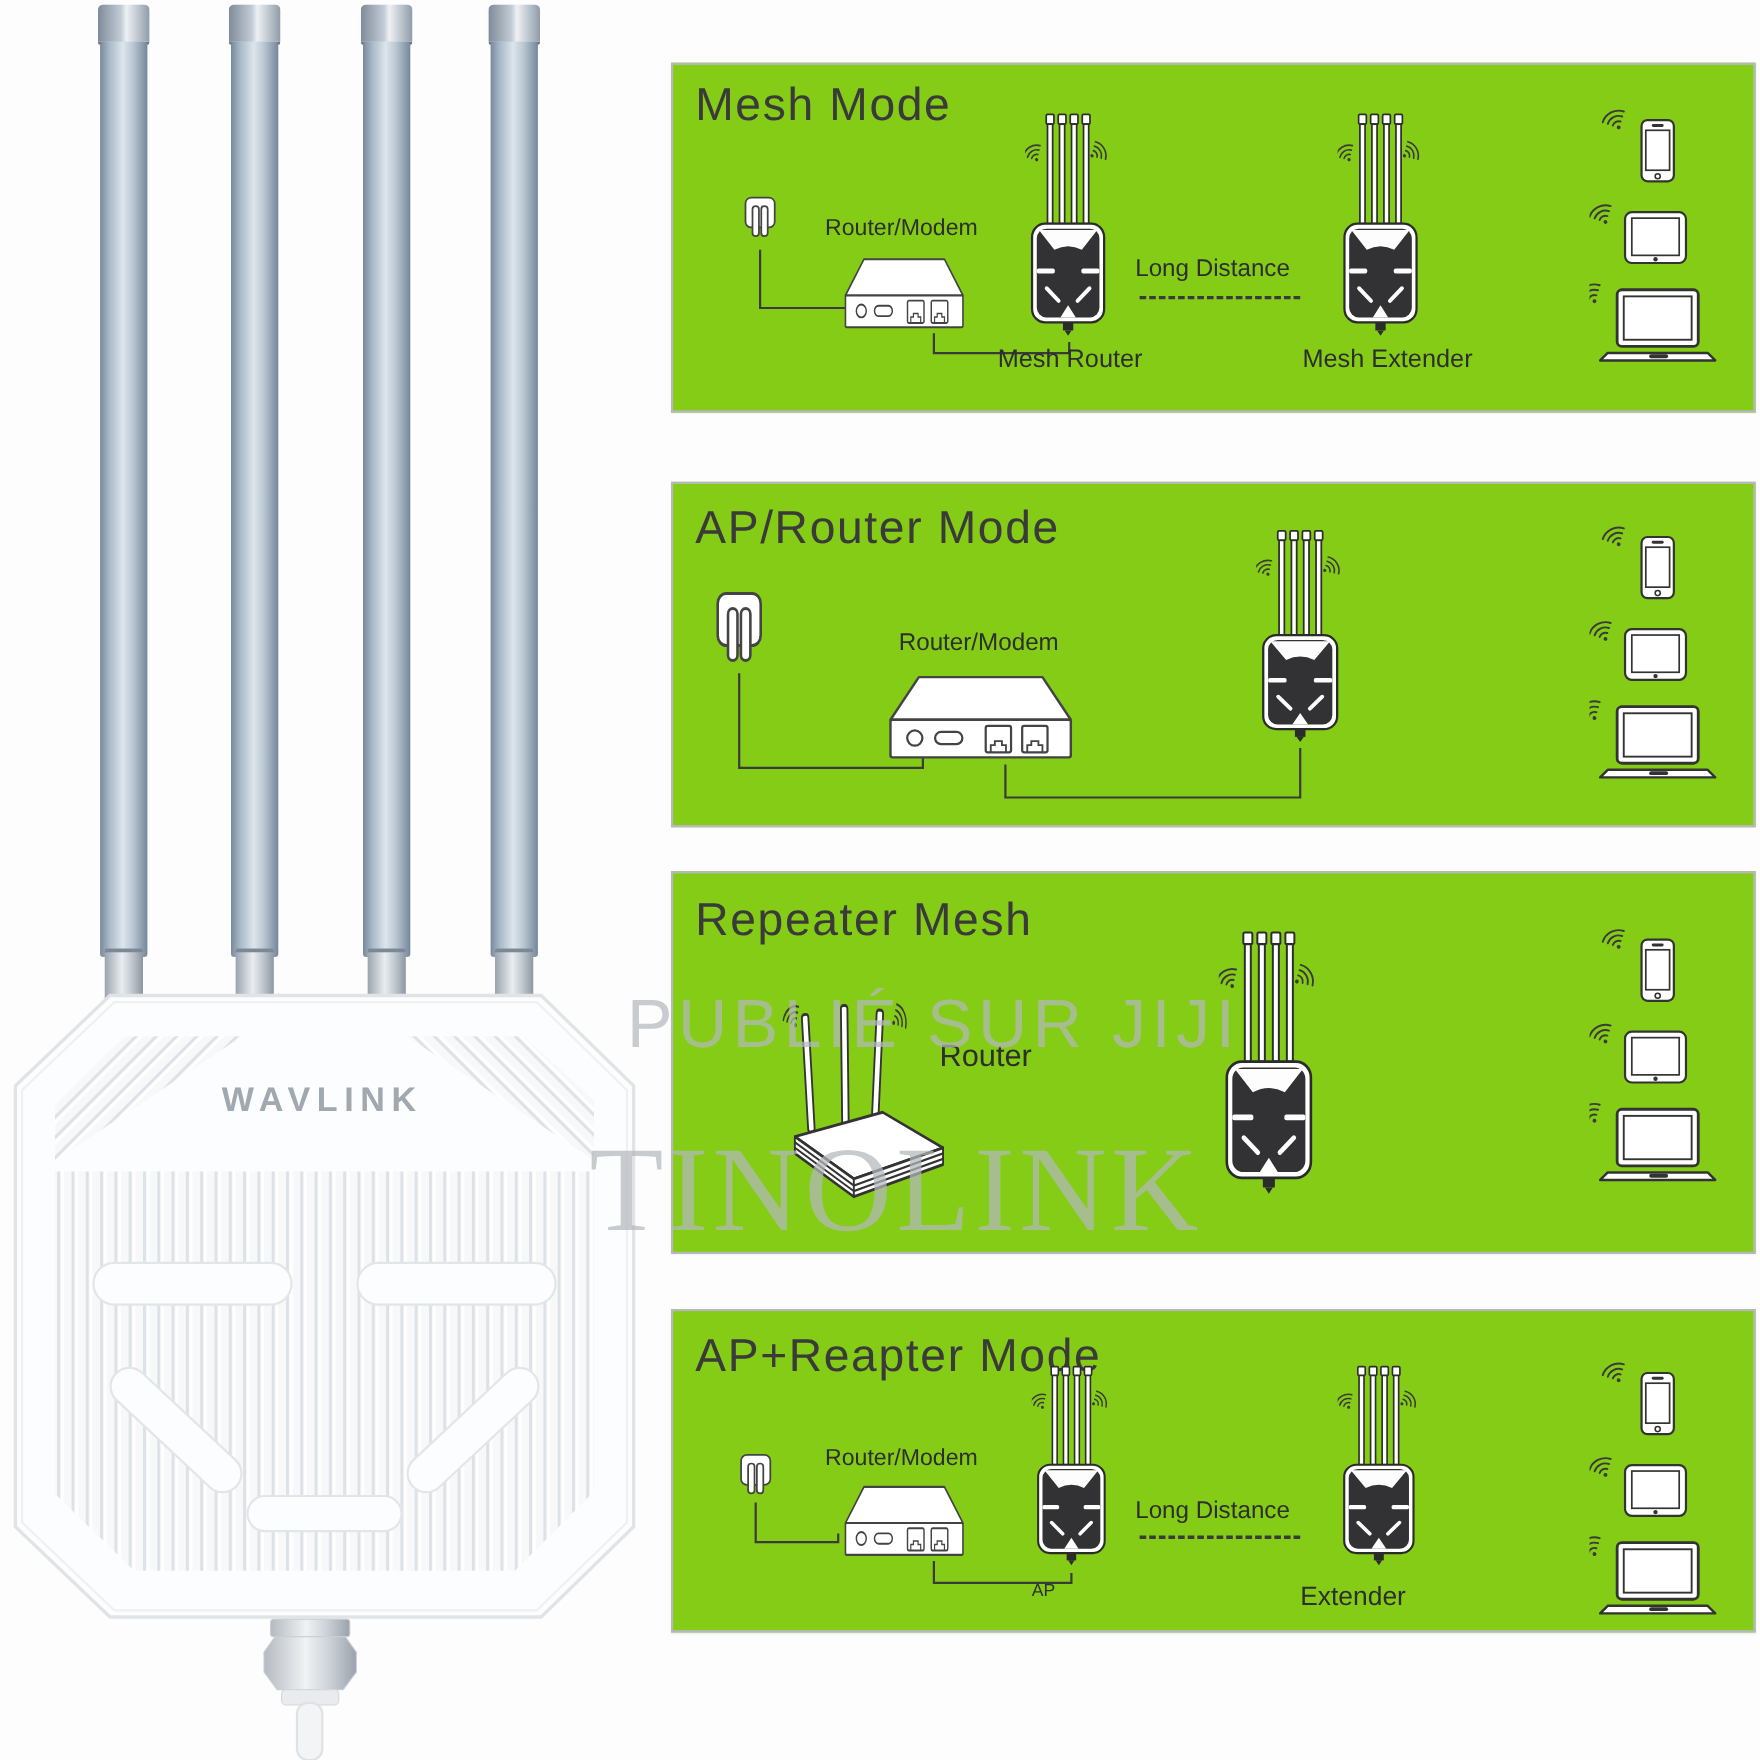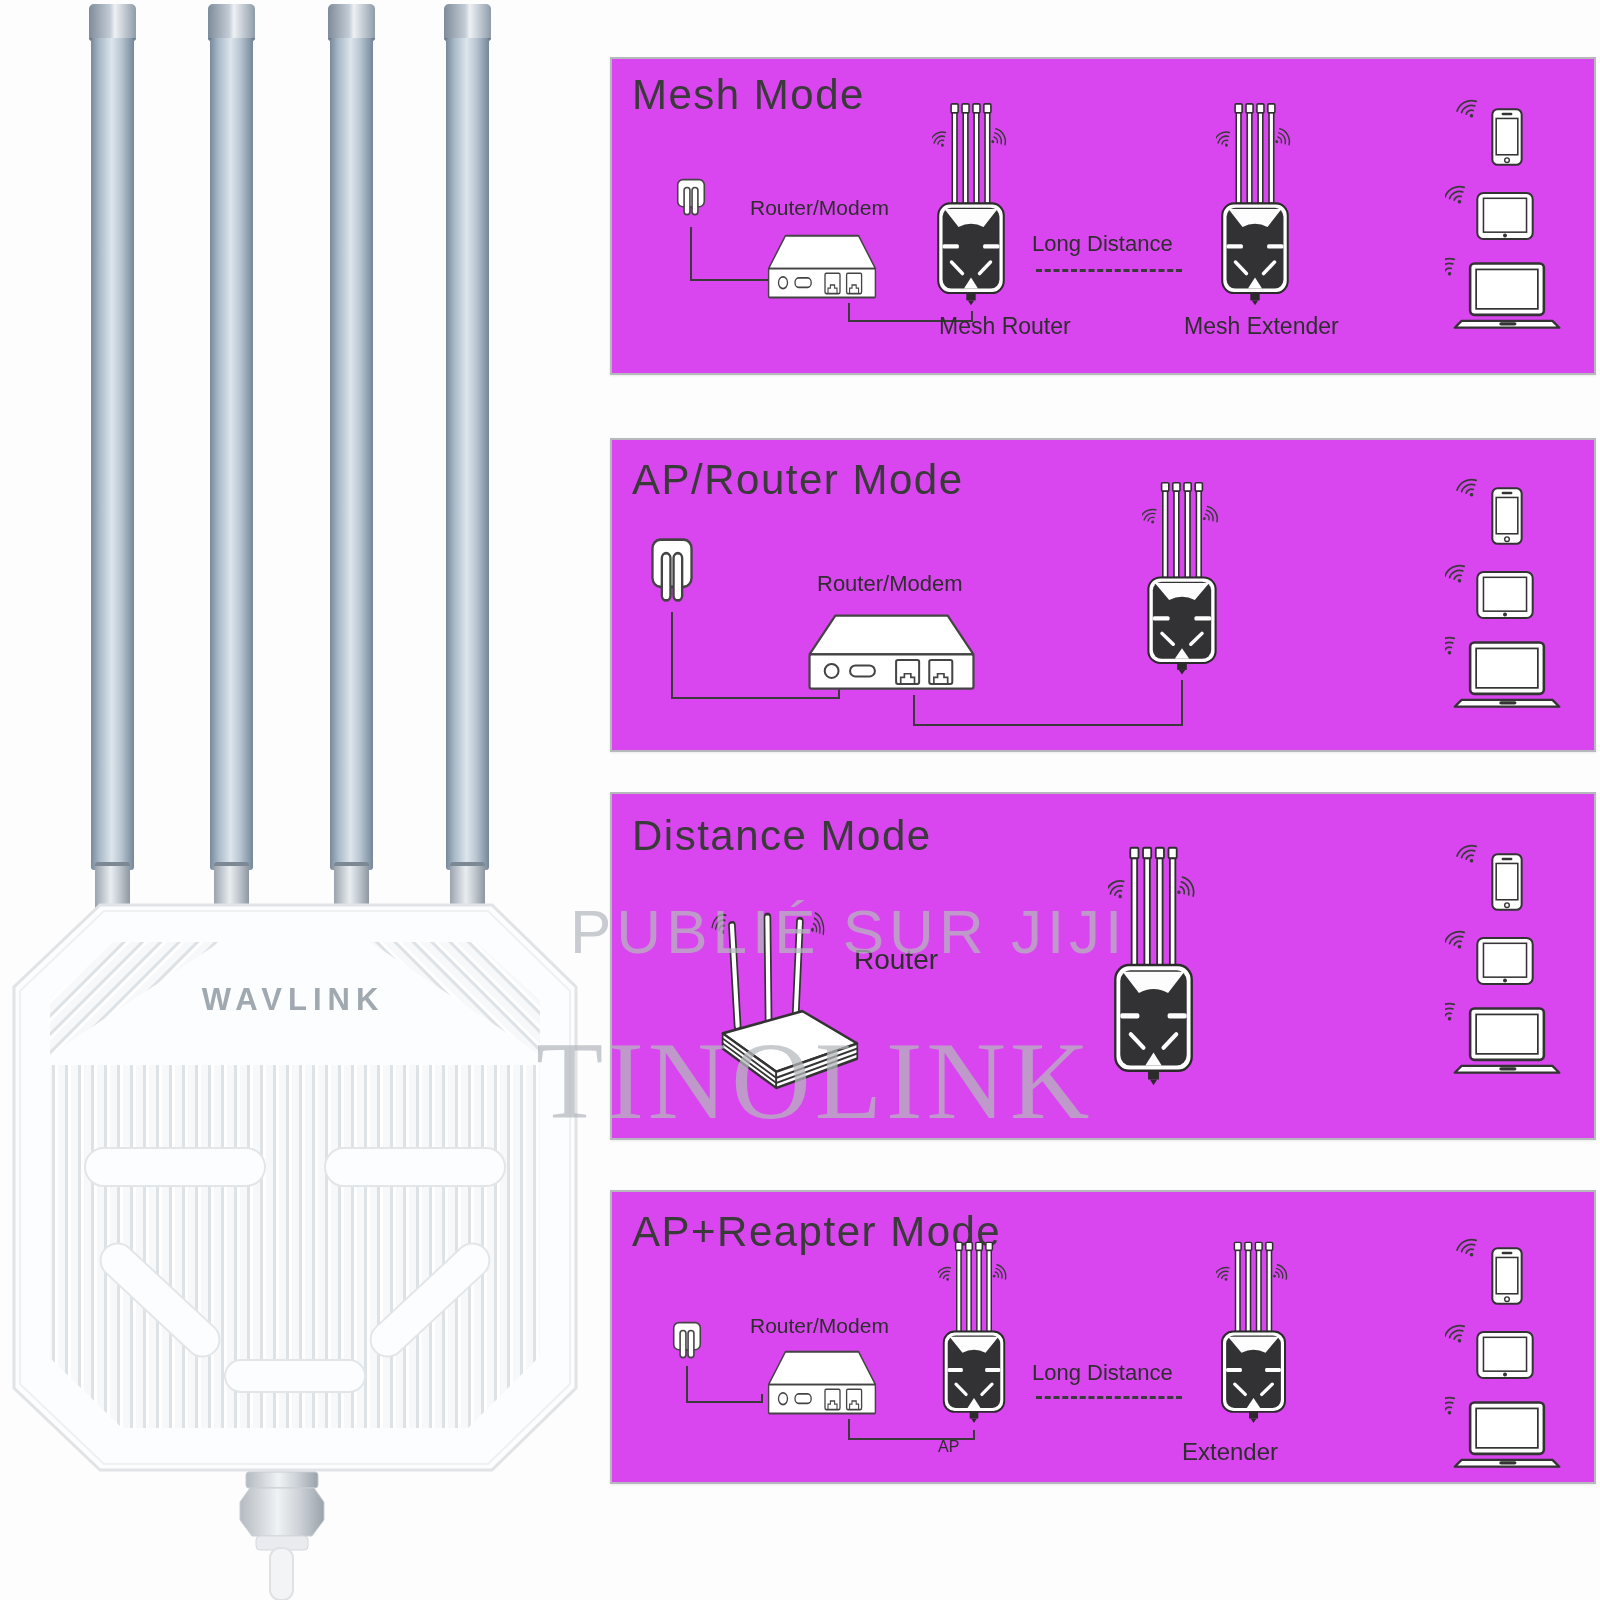--- a/index.html
+++ b/index.html
@@ -1,20 +1,20 @@
 <!DOCTYPE html>
 <html><head>
 <meta charset="utf-8">
 <style>
   html,body{margin:0;padding:0;background:#fff;}
   .stage{position:relative;width:1600px;height:1600px;background:#fdfdfe;overflow:hidden;
          font-family:"Liberation Sans",sans-serif;}
   .abs{position:absolute;}
   
-  .panel{position:absolute;left:610px;width:986px;background:#d946ef;border:2px solid #b6b9bc;
+  .panel{position:absolute;left:610px;width:986px;background:#84cc16;border:2px solid #b6b9bc;
          box-sizing:border-box;box-shadow:0 1px 2px rgba(0,0,0,.08);}
   .ptitle{position:absolute;margin:0;font-size:42px;font-weight:400;letter-spacing:1.5px;
           color:#3a3a3a;white-space:nowrap;}
   .lbl{position:absolute;color:#2e2e2e;white-space:nowrap;}
   .dash{position:absolute;border-top:3px dashed #3a3a3a;}
   .wires{position:absolute;left:0;top:0;}
   .wires polyline{fill:none;stroke:#3a3a3a;stroke-width:2px;}
   
   .wm{position:absolute;color:#b4b9bd;opacity:.72;white-space:nowrap;z-index:50;pointer-events:none;}
   .wm1{font-family:"Liberation Sans",sans-serif;font-size:62px;letter-spacing:5px;}
@@ -241,21 +241,21 @@
     <svg class="abs" style="left:62px;top:118px;" width="34" height="46" viewBox="0 0 64 88" preserveAspectRatio="none">
         <use href="#sym-plug"></use>
       </svg>
     <div class="lbl" style="left:138px;top:137px;width:145px;font-size:21px;">Router/Modem</div>
     <svg class="abs" style="left:153px;top:172px;" width="114" height="72" viewBox="0 0 190 92" preserveAspectRatio="none">
         <use href="#sym-modem"></use>
       </svg>
     <svg class="abs" style="left:320px;top:40px;" width="78" height="212" viewBox="0 0 100 260" preserveAspectRatio="none">
         <use href="#sym-ap"></use>
       </svg>
-    <div class="lbl" style="left:295px;top:254px;width:130px;font-size:23px;margin-left:32px;">Mesh Router</div>
+    <div class="lbl" style="left:295px;top:254px;width:130px;font-size:23px;">Mesh Router</div>
     <div class="lbl" style="left:420px;top:172px;width:140px;font-size:22px;">Long Distance</div>
     <div class="dash" style="left:424px;top:210px;width:146px;"></div>
     <svg class="abs" style="left:604px;top:40px;" width="78" height="212" viewBox="0 0 100 260" preserveAspectRatio="none">
         <use href="#sym-ap"></use>
       </svg>
     <div class="lbl" style="left:572px;top:254px;width:142px;font-size:23px;">Mesh Extender</div>
     <svg class="abs" style="left:833px;top:38px;" width="125" height="240" viewBox="0 0 125 240">
         <use href="#sym-stack"></use>
       </svg>
   </section>
@@ -275,21 +275,21 @@
       </svg>
     <svg class="abs" style="left:530px;top:38px;" width="80" height="202" viewBox="0 0 100 260" preserveAspectRatio="none">
         <use href="#sym-ap"></use>
       </svg>
     <svg class="abs" style="left:833px;top:36px;" width="125" height="240" viewBox="0 0 125 240">
         <use href="#sym-stack"></use>
       </svg>
   </section>
 
   <section class="panel" style="top:792px;height:348px;">
-    <h2 class="ptitle" style="left:20px;top:18px;">Distance Mode</h2>
+    <h2 class="ptitle" style="left:20px;top:18px;">Repeater Mesh</h2>
     <svg class="abs" style="left:91px;top:110px;" width="170" height="192" viewBox="0 0 260 190" preserveAspectRatio="none">
         <use href="#sym-router3"></use>
       </svg>
     <div class="lbl" style="left:242px;top:150px;width:110px;font-size:28px;">Router</div>
     <svg class="abs" style="left:496px;top:48px;" width="91" height="250" viewBox="0 0 100 260" preserveAspectRatio="none">
         <use href="#sym-ap"></use>
       </svg>
     <svg class="abs" style="left:833px;top:48px;" width="125" height="240" viewBox="0 0 125 240">
         <use href="#sym-stack"></use>
       </svg>

